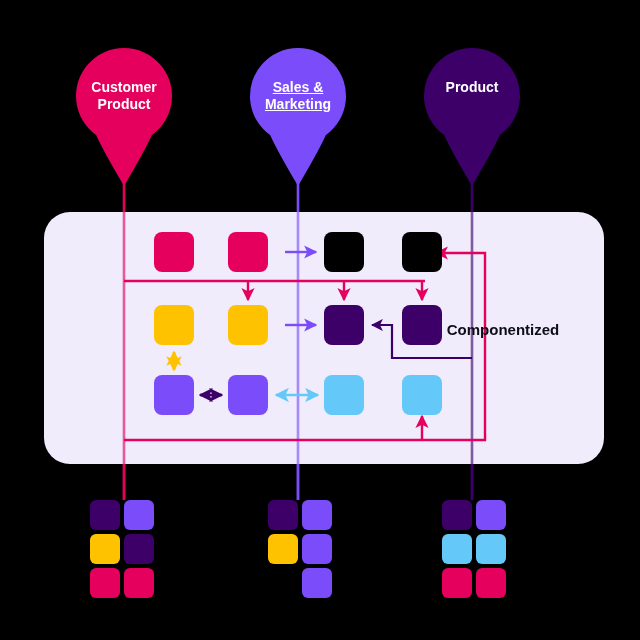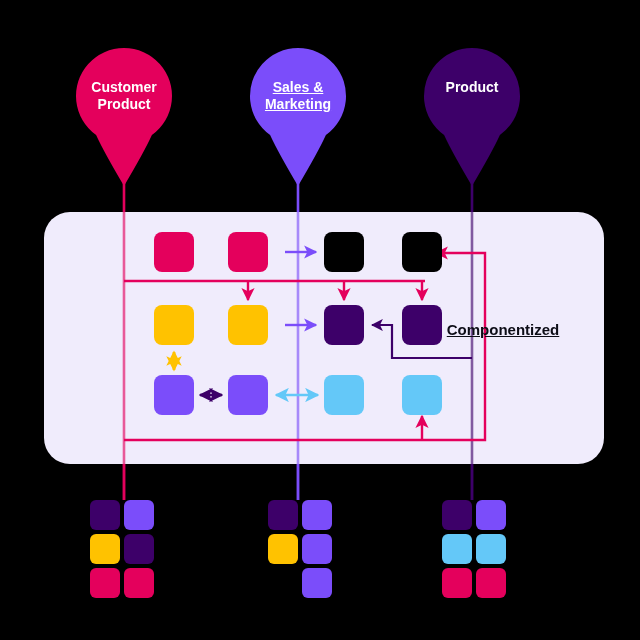--- a/index.html
+++ b/index.html
@@ -26,21 +26,20 @@
 
   
   .panel-caption{
     position:absolute;
     color:#0d0d17;
     font-weight:bold;
     font-size:15px;
     line-height:19px;
     text-align:center;
     width:150px;
-    text-decoration:underline;
   }
 </style>
 </head>
 <body>
 
 <div id="stage">
 
   <svg id="svg-layer" viewBox="0 0 640 640">
     <defs>
       <marker id="ah-crimson" viewBox="0 0 10 10" refX="9" refY="5" markerWidth="5.5" markerHeight="5.5" orient="auto-start-reverse">

